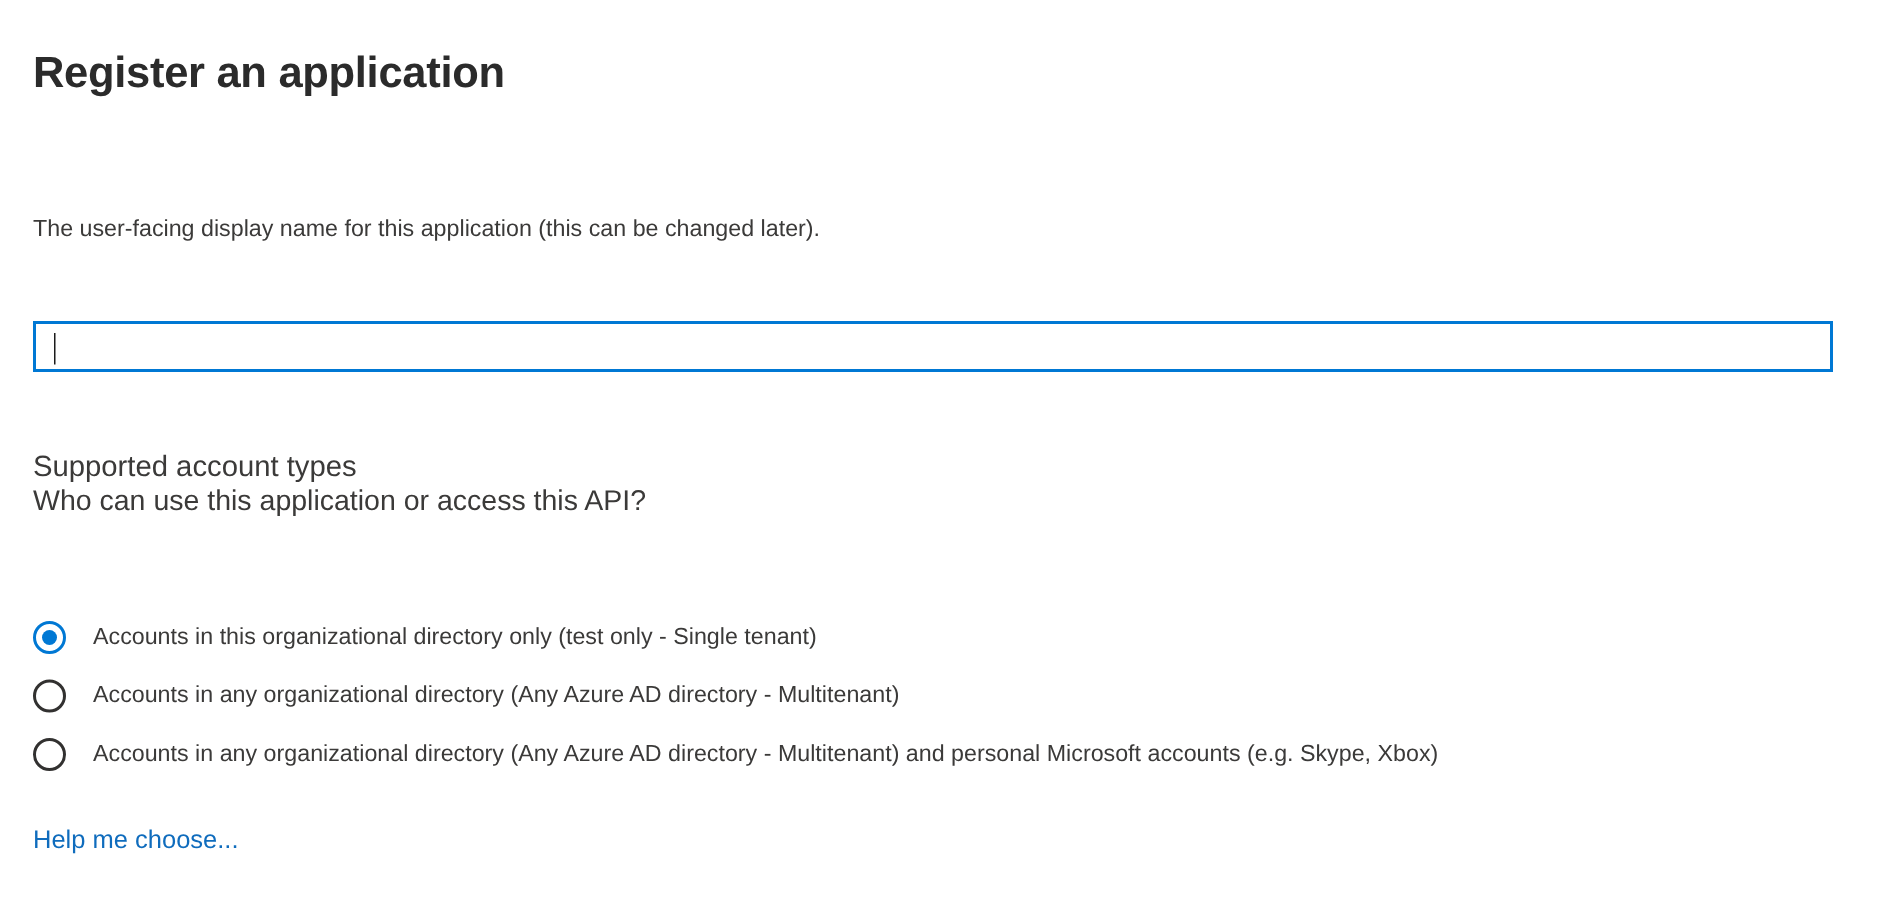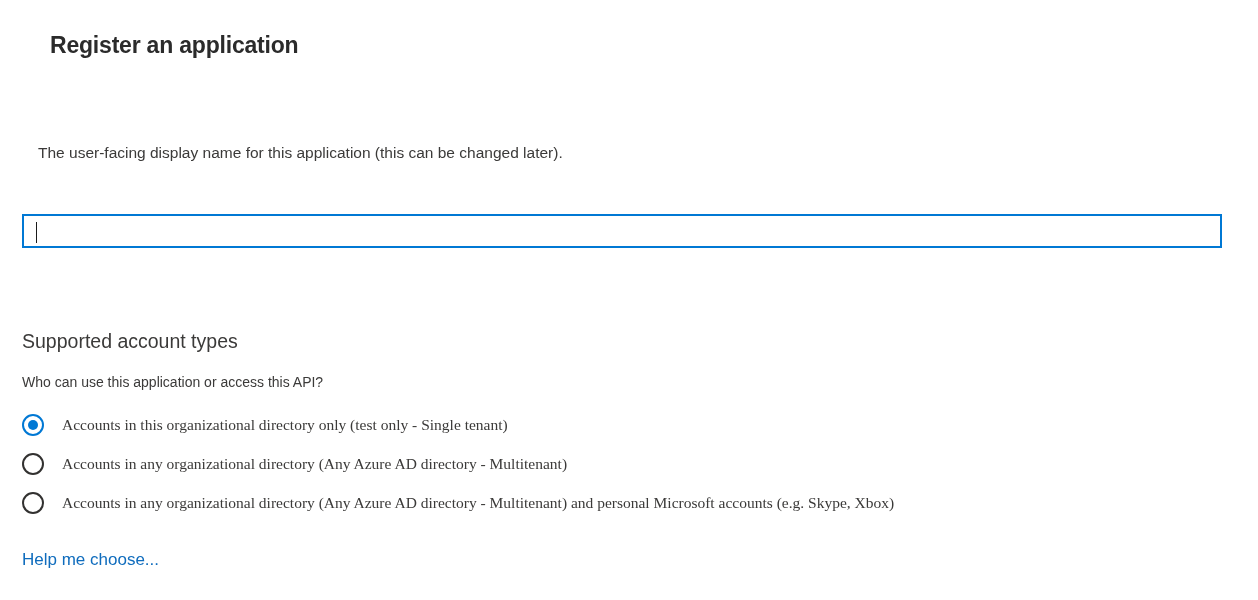--- a/index.html
+++ b/index.html
@@ -21,27 +21,26 @@
     width: 1258px;
     height: 600px;
     padding: 0;
   }
 
   
   .page-title {
     position: absolute;
     left: 22px;
     top: 10px;
-    font-size: 23px;
+    font-size: 29px;
     line-height: 40px;
     font-weight: 600;
     letter-spacing: -0.2px;
     color: #2b2b2b;
     white-space: nowrap;
-    margin-left: 28px;
   }
 
   
   .field-block {
     position: absolute;
     left: 22px;
     top: 122px;
     width: 1200px;
   }
   .field-label {
@@ -56,21 +55,20 @@
     font-size: 18px;
     margin-right: 4px;
   }
   .field-desc {
     margin-top: 20px;
     font-size: 15.5px;
     line-height: 21px;
     font-weight: 400;
     color: #3b3a39;
     white-space: nowrap;
-    margin-left: 16px;
   }
 
   .text-input-wrap {
     position: absolute;
     left: 22px;
     top: 214px;
     width: 1200px;
     height: 34px;
     box-sizing: border-box;
     border: 2px solid #0078d4;
@@ -95,33 +93,32 @@
     top: 6px;
     width: 1px;
     height: 21px;
     background: #1b1b1b;
   }
 
   
   .section-block {
     position: absolute;
     left: 22px;
-    top: 328px;
+    top: 298px;
     width: 1210px;
   }
   .section-heading {
     font-size: 19.5px;
     line-height: 26px;
     font-weight: 400;
     color: #3b3a39;
     white-space: nowrap;
   }
   .section-desc {
-    margin-top: 18px;
-    font-size: 14px;
+    font-size: 19px;
     line-height: 21px;
     font-weight: 400;
     color: #3b3a39;
     white-space: nowrap;
   }
 
   .radio-group {
     position: absolute;
     left: 22px;
     top: 405px;
@@ -157,21 +154,20 @@
     margin-top: -5px;
     border-radius: 50%;
     background: #0078d4;
   }
   .radio-label {
     margin-left: 18px;
     font-size: 15.5px;
     line-height: 21px;
     color: #3b3a39;
     white-space: nowrap;
-    font-family: Liberation Serif, serif;
   }
 
   
   .help-link {
     position: absolute;
     left: 22px;
     top: 549px;
     font-size: 17px;
     line-height: 21px;
     color: #0f6cbd;

